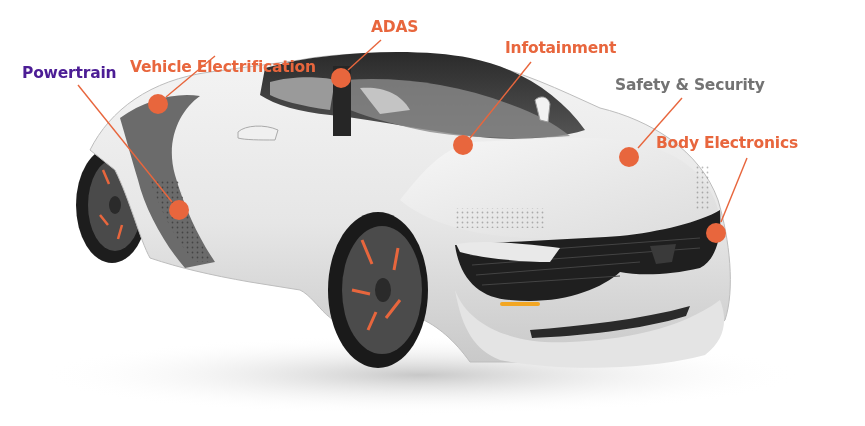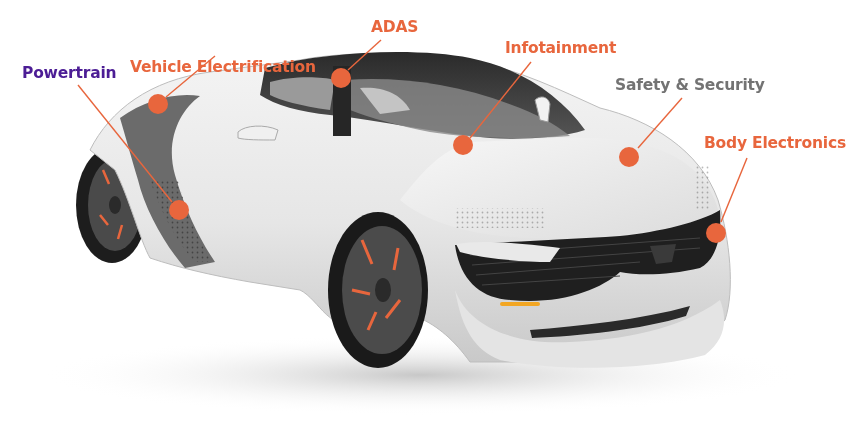--- a/index.html
+++ b/index.html
@@ -110,13 +110,13 @@
     <circle cx="629" cy="157" r="10"></circle>
     <circle cx="716" cy="233" r="10"></circle>
   </g>
 </svg>
 
 <div class="label" style="left:22px; top:66px; color:#4c1d95;">Powertrain</div>
 <div class="label" style="left:130px; top:34px; color:#E8663D;margin-top:26px;">Vehicle Electrification</div>
 <div class="label" style="left:371px; top:20px; color:#E8663D;text-align:right;">ADAS</div>
 <div class="label" style="left:505px; top:41px; color:#E8663D;">Infotainment</div>
 <div class="label" style="left:615px; top:78px; color:#737373;">Safety &amp; Security</div>
-<div class="label" style="left:704px; top:136px; color:#E8663D;">Body Electronics</div>
+<div class="label" style="left:656px; top:136px; color:#E8663D;">Body Electronics</div>
 
 </body></html>

